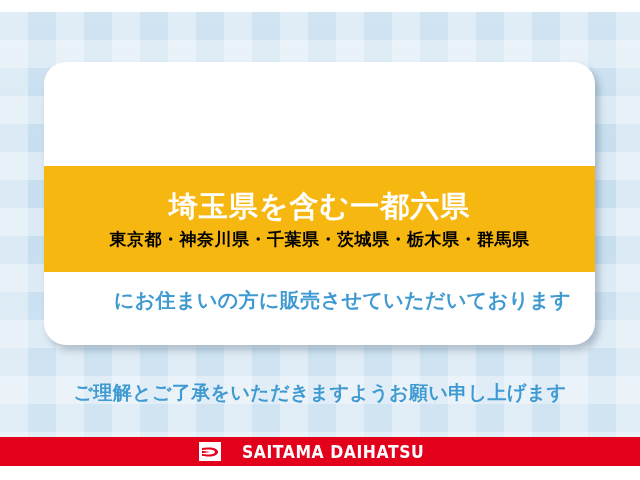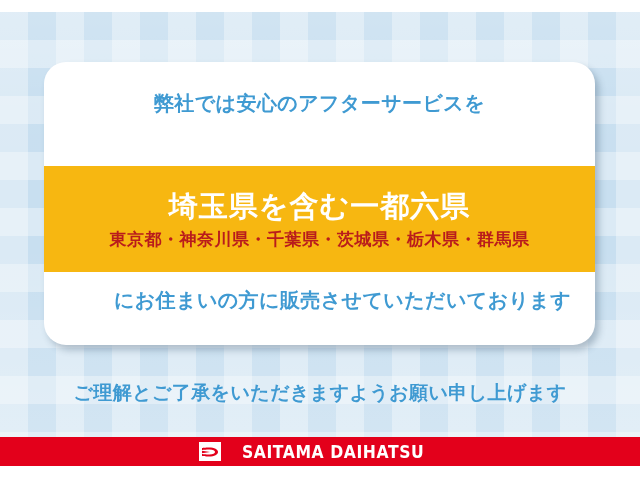--- a/index.html
+++ b/index.html
@@ -105,21 +105,21 @@
   }
   #region-headline {
     color: #ffffff;
     font-weight: bold;
     font-size: 29px;
     line-height: 38px;
     letter-spacing: 1px;
     text-align: center;
   }
   #region-list {
-    color: #b91c1c;
+    color: #000000;
     font-weight: bold;
     font-size: 17px;
     line-height: 24px;
     letter-spacing: 0.5px;
     text-align: center;
     margin-top: 2px;
   }
 
   
   #closing-block {
@@ -188,21 +188,20 @@
 
 <div id="stage">
 
   <div id="bg-checker"></div>
   <div id="bg-checker-sheen"></div>
   <div id="bg-top-white"></div>
 
   <div id="notice-card">
 
     <div id="intro-block" class="card-text-block">
-      <span class="intro-line">弊社では安心のアフターサービスを</span>
     </div>
 
     <div id="region-band">
       <div id="region-headline">埼玉県を含む一都六県</div>
       <div id="region-list">東京都・神奈川県・千葉県・茨城県・栃木県・群馬県</div>
     </div>
 
     <div id="closing-block" class="card-text-block">にお住まいの方に販売させていただいております</div>
 
   </div>

